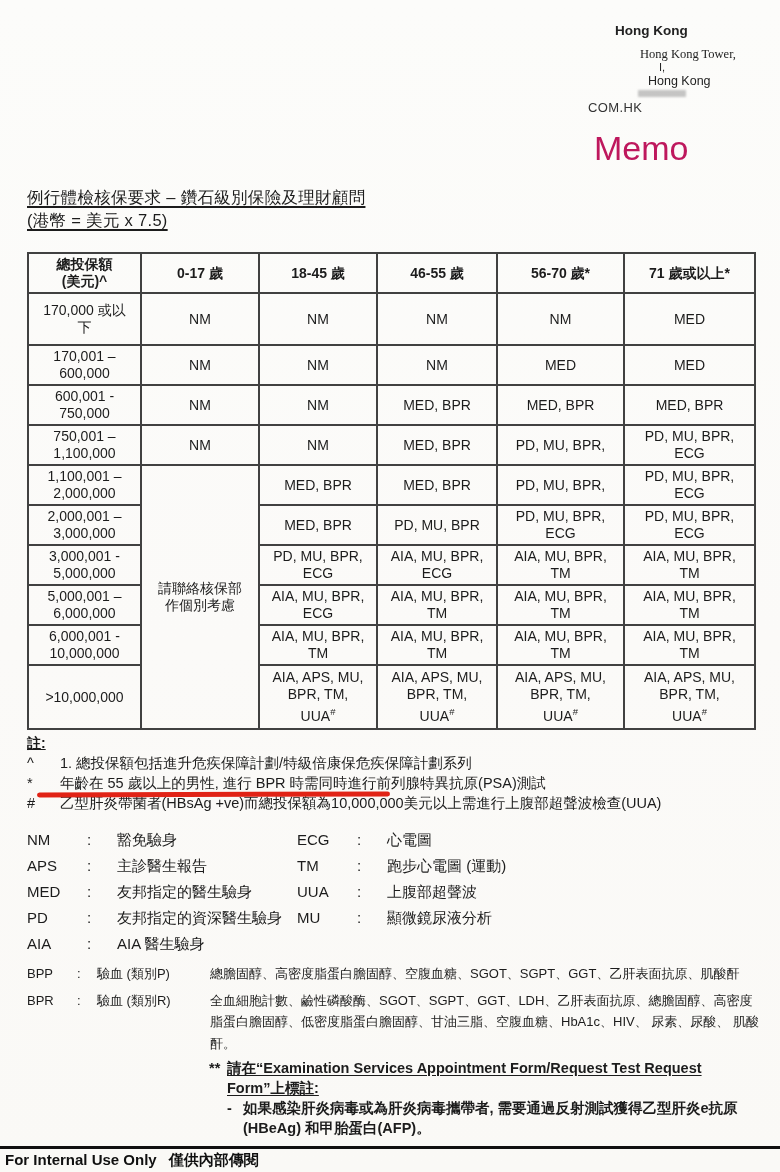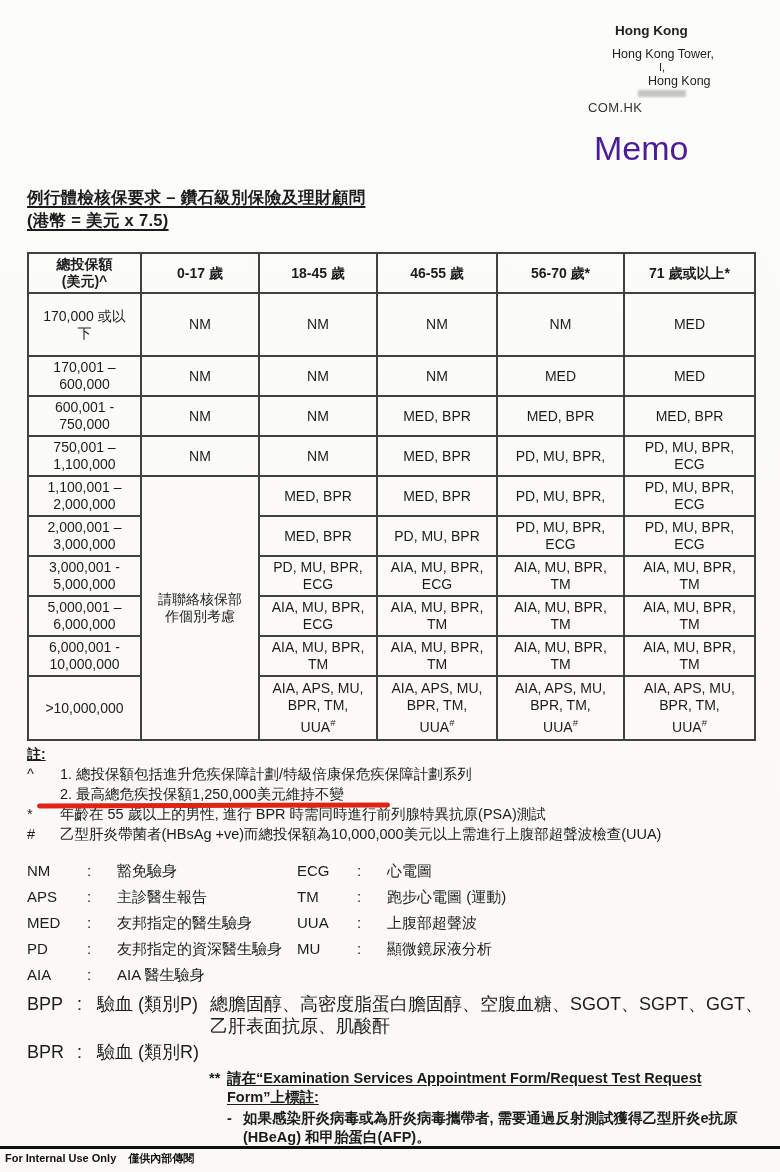--- a/index.html
+++ b/index.html
@@ -6,43 +6,43 @@
   body{
     width:780px;height:1172px;position:relative;overflow:hidden;
     background:linear-gradient(180deg,#fcfcfa 0%,#fbfaf8 55%,#faf9f6 100%);
     font-family:"Liberation Sans", sans-serif;
     color:#1c1c1c;
   }
 
   
   .letterhead{position:absolute;left:588px;top:24px;width:190px;font-size:12.5px;line-height:13.5px;color:#222;}
   .lh-company{margin-left:27px;font-weight:bold;font-size:13.5px;margin-bottom:10px;}
-  .lh-line1{margin-left:24px;}
+  .lh-line1{margin-left:52px;font-family:Liberation Serif, serif;}
   .lh-line2{margin-left:71px;font-size:11px;}
   .lh-line3{margin-left:60px;}
   .lh-redacted{margin-left:50px;width:48px;height:7px;background:#8f8f8f;opacity:.5;filter:blur(1px);margin-top:2px;margin-bottom:4px;}
   .lh-domain{font-size:13px;letter-spacing:.4px;color:#333;}
-  .memo-title{position:absolute;left:594px;top:129px;font-size:34px;color:#4c1d95;}
+  .memo-title{position:absolute;left:594px;top:129px;font-size:34px;color:#be185d;}
 
   
   .main{position:absolute;left:27px;top:186px;width:737px;}
-  .doc-title{font-size:16.5px;font-weight:bold;line-height:23px;letter-spacing:.3px;}
+  .doc-title{font-size:16.5px;font-weight:normal;line-height:23px;letter-spacing:.3px;}
   .doc-title div{text-decoration:underline;text-underline-offset:3px;text-decoration-thickness:2px;width:max-content;}
 
   
   table.req{border-collapse:collapse;margin-top:20px;table-layout:fixed;width:727px;}
   table.req th,table.req td{
     border:2px solid #414141;text-align:center;vertical-align:middle;
     font-size:14px;line-height:17px;white-space:pre-line;padding:2px 1px;
     overflow:hidden;
   }
   table.req th{font-weight:bold;}
   table.req thead tr{height:28px;}
   table.req tbody tr{height:36px;}
-  table.req tbody tr:nth-child(1){height:63px;}
+  table.req tbody tr:nth-child(1){height:52px;}
   table.req tbody tr:last-child{height:64px;}
   .merged-cell{line-height:32px;font-size:15px;margin-left:45px;}
   sup{font-size:9.5px;}
 
   
   .notes{margin-top:3px;font-size:14.5px;line-height:20px;}
   .notes-heading{font-weight:bold;text-decoration:underline;font-size:14px;}
   .note-row{display:flex;}
   .note-sym{width:33px;flex:0 0 33px;}
   .note-body{flex:1;}
@@ -50,38 +50,38 @@
   .red-underline{position:absolute;left:-23px;top:39px;width:353px;height:5px;background:#e12316;border-radius:3px;transform:rotate(-.2deg);}
 
   
   .legend{margin-top:14px;font-size:15px;}
   .legend-row{display:flex;height:26px;align-items:center;}
   .legend-item{display:flex;width:270px;flex:0 0 270px;}
   .legend-item .code{width:60px;flex:0 0 60px;}
   .legend-item .colon{width:30px;flex:0 0 30px;}
 
   
-  .blood{margin-top:6px;font-size:18px;line-height:21.5px;}
+  .blood{margin-top:6px;font-size:13px;line-height:21.5px;}
   .blood-row{display:flex;margin-bottom:5px;}
   .b-code{width:50px;flex:0 0 50px;}
   .b-colon{width:20px;flex:0 0 20px;}
   .b-type{width:113px;flex:0 0 113px;}
   .b-desc{flex:1;}
 
   
   .apt{margin-left:182px;width:553px;font-weight:bold;font-size:14.5px;line-height:19.5px;margin-top:2px;display:flex;}
   .apt-marker{width:18px;flex:0 0 18px;text-decoration:none;}
   .apt-body{flex:1;}
   .apt-heading{text-decoration:underline;text-underline-offset:2px;}
   .apt-bullet{display:flex;margin-top:1px;}
   .apt-bullet .dash{width:16px;flex:0 0 16px;}
 
   
   .footer-rule{position:absolute;left:0;top:1146px;width:780px;height:0;border-top:3.5px solid #101010;}
-  .footer-text{position:absolute;left:5px;top:1151px;font-weight:bold;font-size:11px;color:#101010;}
+  .footer-text{position:absolute;left:5px;top:1151px;font-weight:bold;font-size:15px;color:#101010;}
   .footer-text span{margin-right:12px;}
 </style>
 </head>
 <body>
 
 <div class="letterhead">
   <div class="lh-company">Hong Kong</div>
   <div class="lh-line1">Hong Kong Tower,</div>
   <div class="lh-line2">I,</div>
   <div class="lh-line3">Hong Kong</div>
@@ -229,21 +229,20 @@
         </tr>
       </tbody>
   </table>
 
   <div class="notes">
     <div class="notes-heading">註:</div>
     <div class="note-row">
       <span class="note-sym">^</span>
       <div class="note-body caret-body">
         <div>1. 總投保額包括進升危疾保障計劃/特級倍康保危疾保障計劃系列</div>
-        <div>2. 最高總危疾投保額1,250,000美元維持不變</div>
         <div class="red-underline" style="background: rgb(225, 35, 22);"></div>
       </div>
     </div>
     <div class="note-row">
       <span class="note-sym">*</span>
       <div class="note-body">年齡在 55 歲以上的男性, 進行 BPR 時需同時進行前列腺特異抗原(PSA)測試</div>
     </div>
     <div class="note-row">
       <span class="note-sym">#</span>
       <div class="note-body">乙型肝炎帶菌者(HBsAg +ve)而總投保額為10,000,000美元以上需進行上腹部超聲波檢查(UUA)</div>
@@ -313,20 +312,21 @@
       <div class="blood-row">
         <span class="b-code">BPP</span>
         <span class="b-colon">:</span>
         <span class="b-type">驗血 (類別P)</span>
         <span class="b-desc">總膽固醇、高密度脂蛋白膽固醇、空腹血糖、SGOT、SGPT、GGT、乙肝表面抗原、肌酸酐</span>
       </div>
       <div class="blood-row">
         <span class="b-code">BPR</span>
         <span class="b-colon">:</span>
         <span class="b-type">驗血 (類別R)</span>
+        <span class="b-desc">全血細胞計數、鹼性磷酸酶、SGOT、SGPT、GGT、LDH、乙肝表面抗原、總膽固醇、高密度脂蛋白膽固醇、低密度脂蛋白膽固醇、甘油三脂、空腹血糖、HbA1c、HIV、 尿素、尿酸、 肌酸酐。</span>
       </div>
     </div>
 
   <div class="apt">
     <div class="apt-marker">**</div>
     <div class="apt-body">
       <div class="apt-heading">請在“Examination Services Appointment Form/Request Test Request Form”上標註:</div>
       <div class="apt-bullet">
         <span class="dash">-</span>
         <span>如果感染肝炎病毒或為肝炎病毒攜帶者, 需要通過反射測試獲得乙型肝炎e抗原(HBeAg) 和甲胎蛋白(AFP)。</span>

